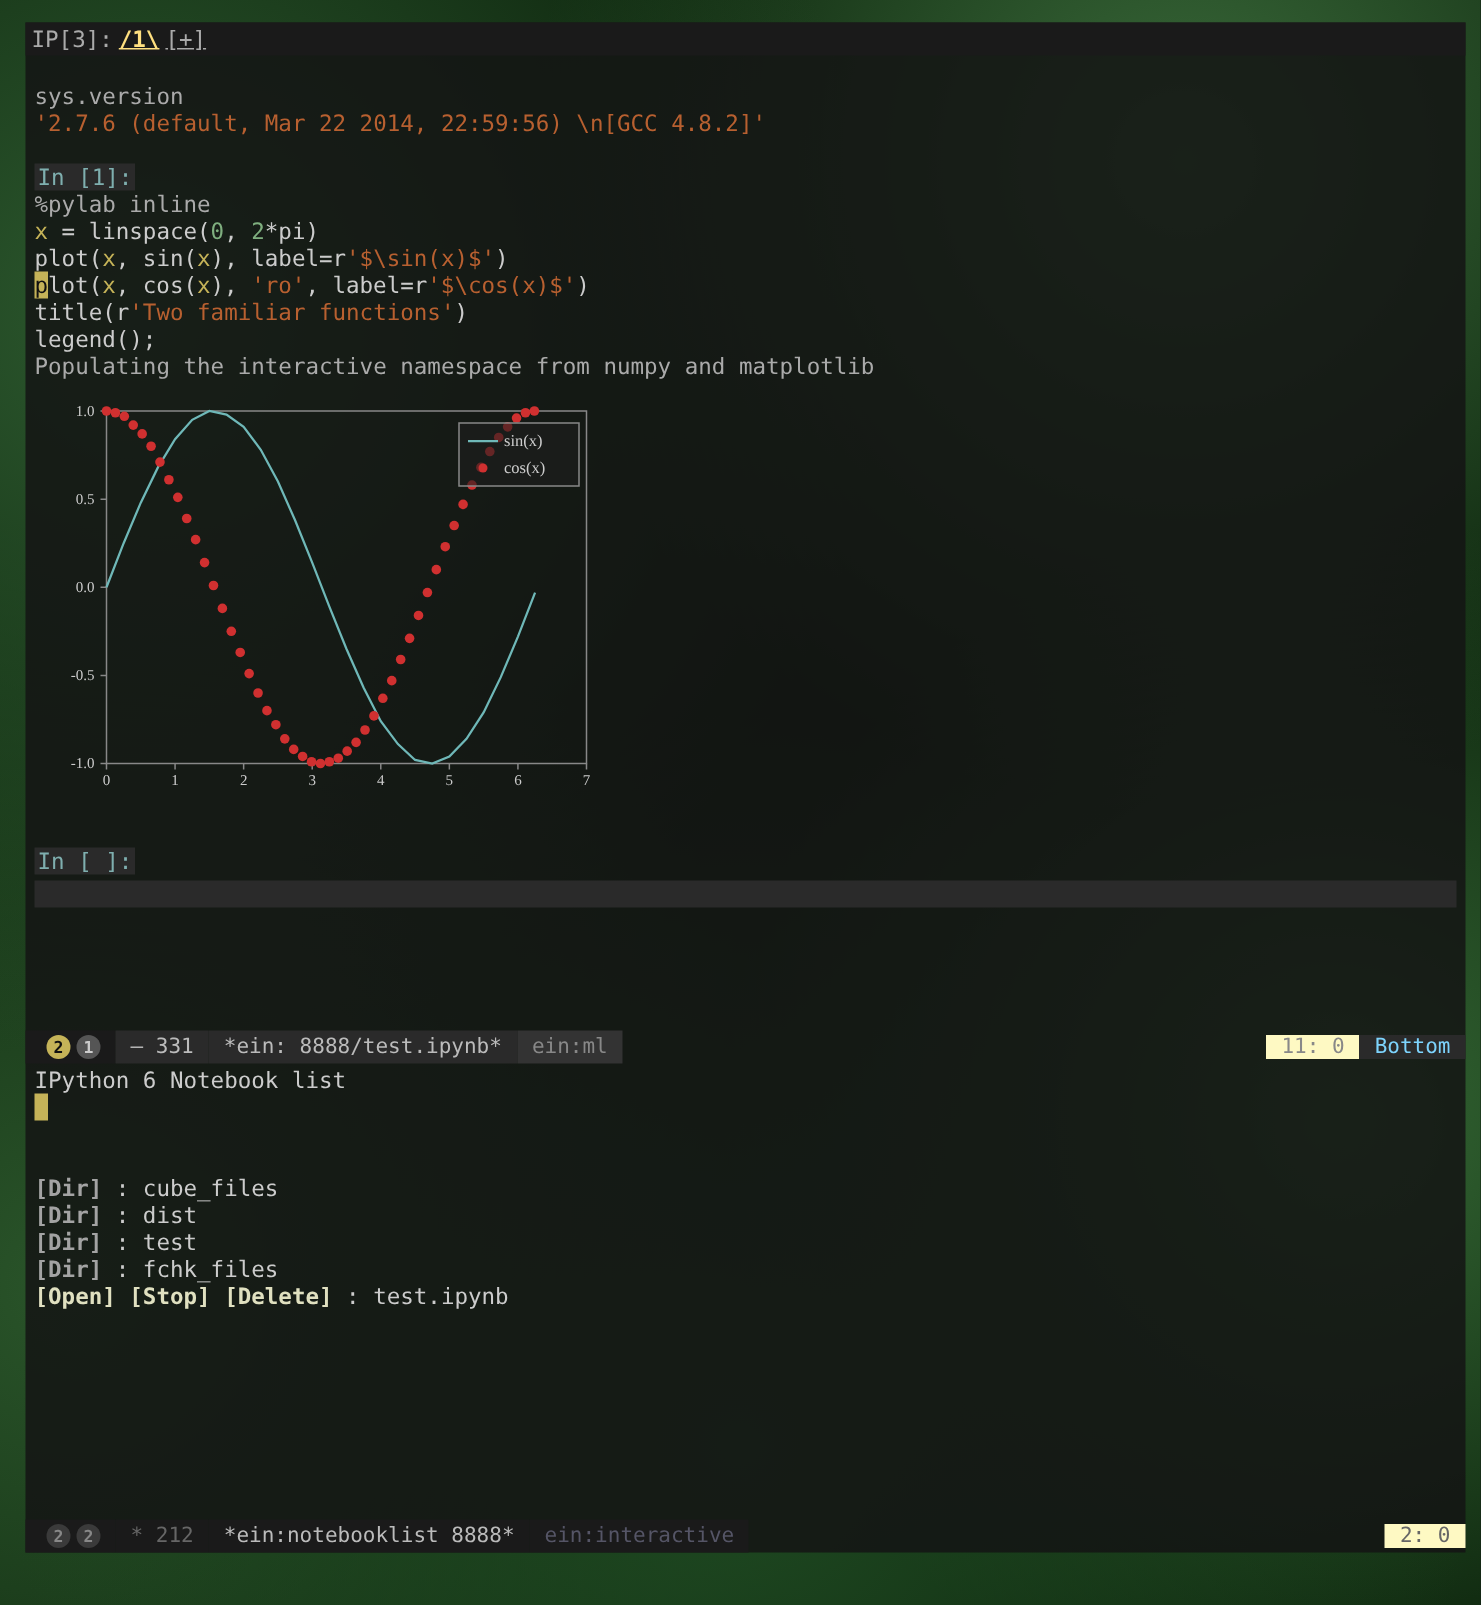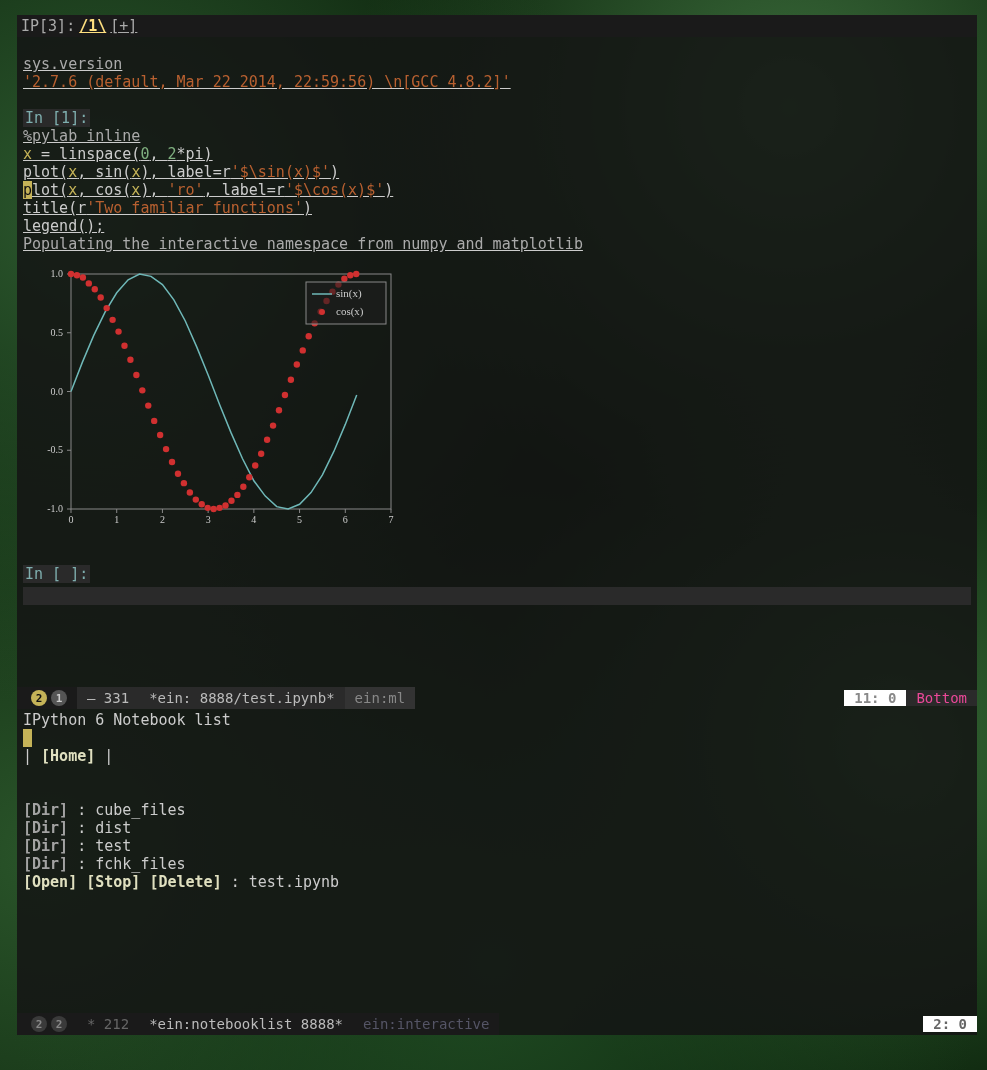--- a/index.html
+++ b/index.html
@@ -37,21 +37,21 @@
     color: #999;
     display: flex;
     align-items: center;
     padding: 0 4px;
     gap: 4px;
   }
   .tab-label { color: #aaa; }
   .tab-active { color: #ffe080; font-weight: bold; text-decoration: underline; }
   .tab-plus { color: #aaa; text-decoration: underline; }
   
-  .code-area { padding: 0 6px; line-height: 18px; white-space: pre; text-decoration: underline; }
+  .code-area { padding: 0 6px; line-height: 18px; white-space: pre; }
   .out-line { color: #aaa; }
   .out-str { color: #b86030; }
   .cell-prompt {
     display:inline-block;
     color: #7fafaf;
     background: #2a2a2a;
     padding: 0 2px;
   }
   .var { color: #c5b358; }
   .num { color: #7faf7f; }
@@ -92,22 +92,22 @@
   }
   .ml-badge.yellow { background:#c5b358; color:#111; }
   .ml-badge.gray   { background:#555; color:#ccc; }
   .ml-badge.dim    { background:#3a3a3a; color:#888; }
   .ml-seg { padding:0 10px; height:100%; display:inline-flex; align-items:center; }
   .ml-seg.dark { background:#1a1a1a; color:#888; }
   .ml-seg.med  { background:#2a2a2a; color:#bbb; }
   .ml-seg.med2 { background:#333; color:#888; }
   .ml-bufname { color:#e0e0c0; }
   .ml-flex { flex:1; background:#1e1e1e; }
-  .ml-right { background:#ffffff; color:#888; padding:0 10px;font-weight:bold; }
-  .ml-right2 { background:#2a2a2a; color:#ec4899; padding:0 10px; }
+  .ml-right { background:#fef9c3; color:#888; padding:0 10px; }
+  .ml-right2 { background:#2a2a2a; color:#7dd3fc; padding:0 10px; }
   
   .nb-pane {
     position:absolute;
     left:0; right:0; top:694px; bottom:22px;
     padding: 2px 6px;
     line-height: 18px;
   }
   .nb-title { color:#ccc; }
   .nb-link { color:#e0e0c0; font-weight:bold; }
   .nb-btn { color:#e0e0c0; font-weight:bold; }
@@ -241,23 +241,20 @@
     <span class="ml-seg med ml-bufname">*ein: 8888/test.ipynb*</span>
     <span class="ml-seg med2">ein:ml</span>
     <span class="ml-flex"></span>
     <span class="ml-right">11: 0</span>
     <span class="ml-right2">Bottom</span>
   </div>
 
   <div class="nb-pane">
     <div class="nb-title">IPython 6 Notebook list</div>
     <div><span class="cursor">&nbsp;</span></div>
-    <div>
-      <span> | </span><span class="nb-link">[Home]</span><span> | </span>
-    </div>
     <div style="height:18px"></div>
     <div style="height:18px"></div>
     <div id="dir-list">
         <div> <span class="nb-dir">[Dir]</span> : cube_files</div>
         <div> <span class="nb-dir">[Dir]</span> : dist</div>
         <div> <span class="nb-dir">[Dir]</span> : test</div>
         <div> <span class="nb-dir">[Dir]</span> : fchk_files</div>
         <div> <span class="nb-act">[Open]</span> <span class="nb-act">[Stop]</span> <span class="nb-act">[Delete]</span> : test.ipynb</div>
       </div>
   </div>

